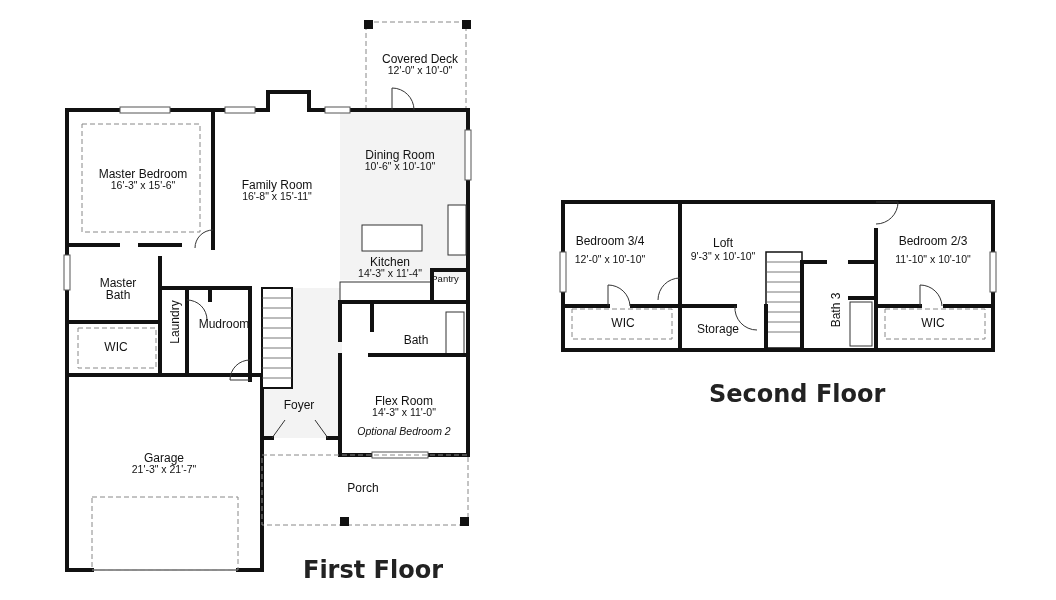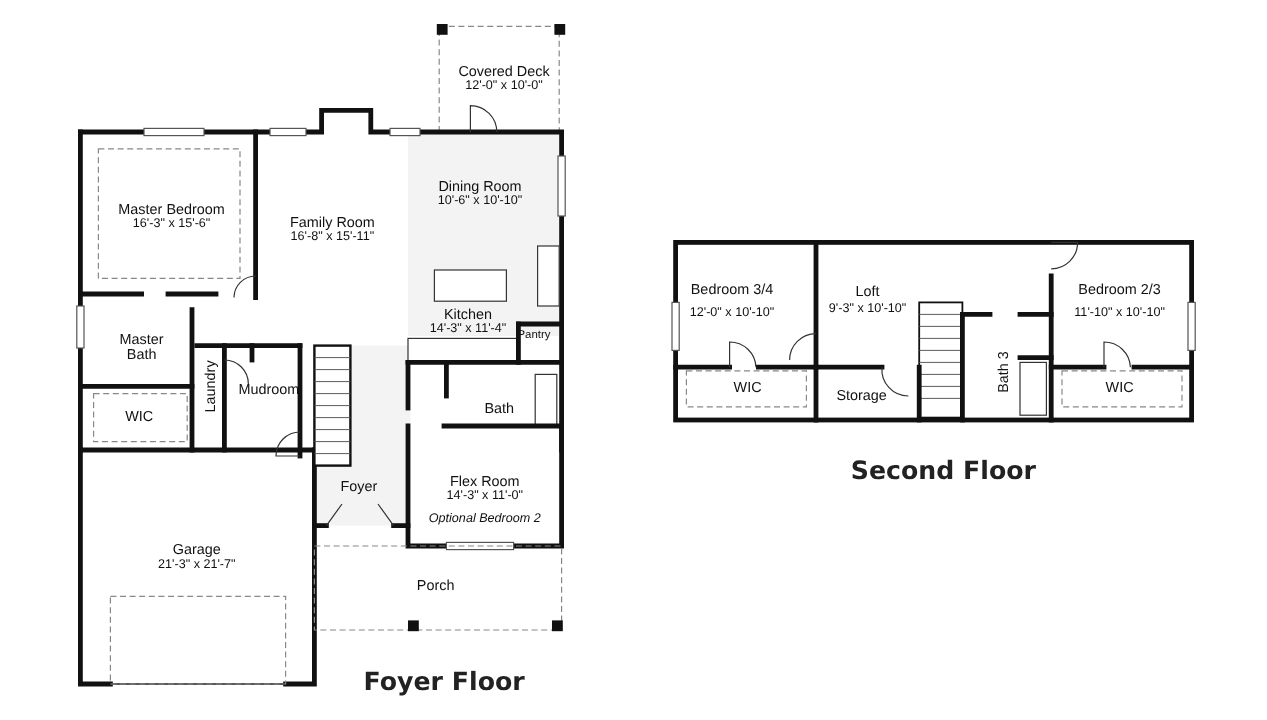--- a/index.html
+++ b/index.html
@@ -8,21 +8,21 @@
   .wall{fill:none;stroke:#111;stroke-width:4;stroke-linecap:square;}
   .thin{fill:none;stroke:#222;stroke-width:1.2;}
   .dash{fill:none;stroke:#888;stroke-width:1;stroke-dasharray:5 3;}
   .win{fill:#fff;stroke:#555;stroke-width:1;}
   .door{fill:none;stroke:#333;stroke-width:1;}
   .post{fill:#111;}
   .floor{fill:#f3f3f3;}
   .rn{font-size:12px;fill:#111;text-anchor:middle;}
   .rd{font-size:10.5px;fill:#111;text-anchor:middle;}
   .ri{font-size:10.5px;fill:#111;text-anchor:middle;font-style:italic;}
-  .ft{position:absolute;font-family:"DejaVu Sans",sans-serif;font-weight:bold;font-size:21px;color:#222;}
+  .ft{position:absolute;font-family:"DejaVu Sans",sans-serif;font-weight:bold;font-size:24px;color:#222;}
 </style>
 </head>
 <body>
 
 <svg width="1056" height="600" viewBox="0 0 1056 600">
 
   <g>
 
     <rect class="floor" x="340" y="110" width="126" height="170"></rect>
     <rect class="floor" x="262" y="288" width="80" height="150"></rect>
@@ -189,14 +189,14 @@
 
   <text class="rn" x="933" y="245">Bedroom 2/3</text>
   <text class="rd" x="933" y="263">11'-10" x 10'-10"</text>
 
   <text class="rn" x="623" y="327">WIC</text>
   <text class="rn" x="718" y="333">Storage</text>
   <text class="rn" x="0" y="0" transform="translate(840,310) rotate(-90)">Bath 3</text>
   <text class="rn" x="933" y="327">WIC</text>
 </svg>
 
-<div class="ft" style="left:303px;top:556px;">Foyer Floor</div>
+<div class="ft" style="left:303px;top:556px;">First Floor</div>
 <div class="ft" style="left:709px;top:380px;">Second Floor</div>
 
 </body></html>

